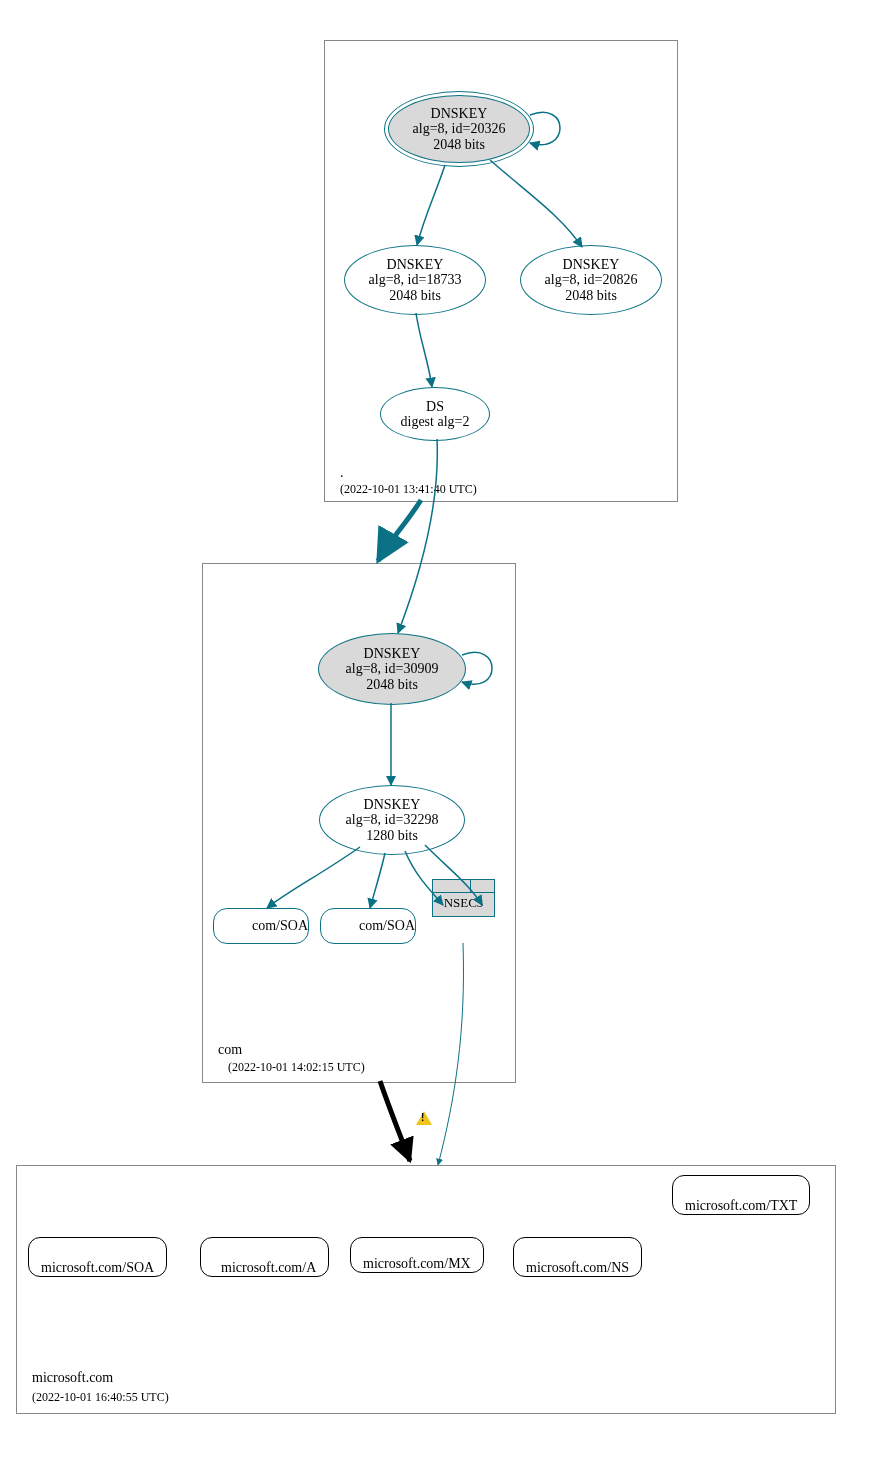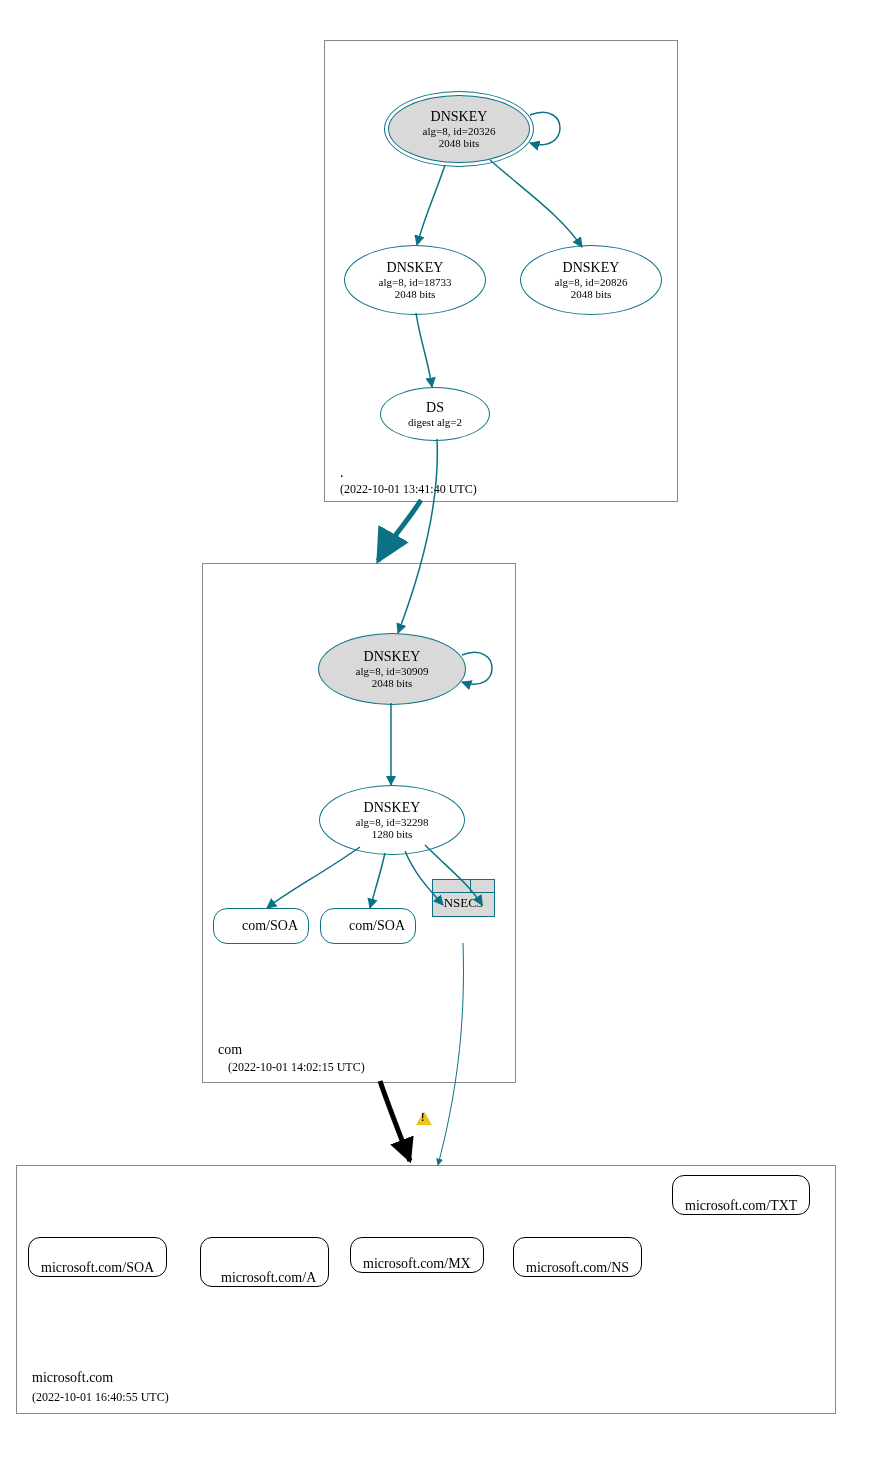--- a/index.html
+++ b/index.html
@@ -70,21 +70,21 @@
     align-items: center;
     justify-content: center;
     background: var(--gray-fill);
   }
   .node-title {
     font-size: 14px;
     line-height: 1.1;
     color: var(--black);
   }
   .node-sub {
-    font-size: 11px;
+    font-size: 14px;
     line-height: 1.1;
     color: var(--black);
   }
   .rr-node {
     border: 1.5px solid var(--black);
     border-radius: 12px;
     background: #fff;
     display: flex;
     align-items: flex-end;
     justify-content: center;
@@ -92,21 +92,21 @@
     color: var(--black);
     padding: 0 12px;
     box-sizing: border-box;
   }
   .rr-node-teal {
     border: 1.5px solid var(--teal);
     border-radius: 14px;
     background: #fff;
     display: flex;
     align-items: center;
-    justify-content: center;
+    justify-content: flex-end;
     font-size: 14px;
     color: var(--black);
     box-sizing: border-box;
     padding-left: 18px;
   }
   .nsec3-box {
     position: absolute;
     border: 1.5px solid var(--teal);
     background: var(--gray-fill);
     box-sizing: border-box;
@@ -211,21 +211,21 @@
     <div class="nsec3-header">
       <div class="nsec3-h-left"></div>
       <div></div>
     </div>
     <div class="nsec3-label">NSEC3</div>
   </div>
 
   <div class="node rr-node" style="left:28px; top:1237px; height:40px;">
     <span>microsoft.com/SOA</span>
   </div>
-  <div class="node rr-node" style="left:200px; top:1237px; height:50px;padding-left:20px;">
+  <div class="node rr-node" style="left:200px; top:1237px; height:40px;padding-left:20px;">
     <span>microsoft.com/A</span>
   </div>
   <div class="node rr-node" style="left:350px; top:1237px; height:36px;">
     <span>microsoft.com/MX</span>
   </div>
   <div class="node rr-node" style="left:513px; top:1237px; height:40px;">
     <span>microsoft.com/NS</span>
   </div>
   <div class="node rr-node" style="left:672px; top:1175px; height:40px;">
     <span>microsoft.com/TXT</span>

